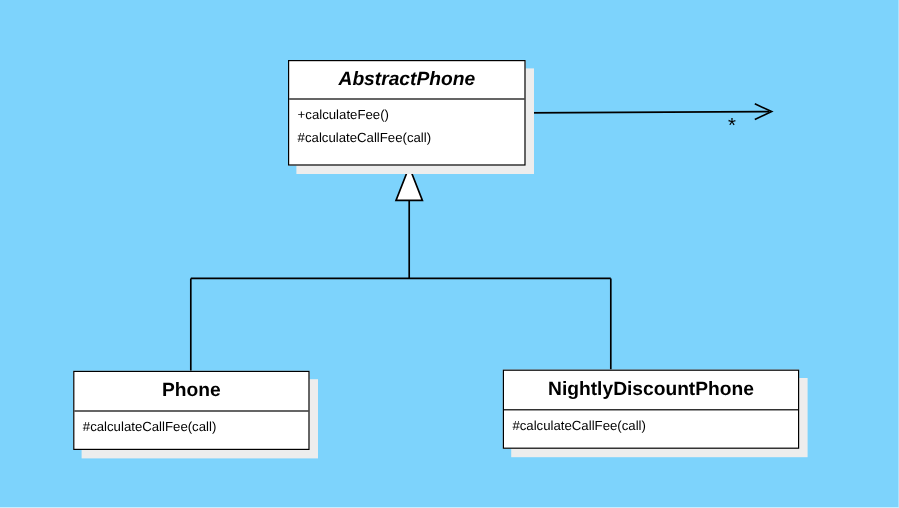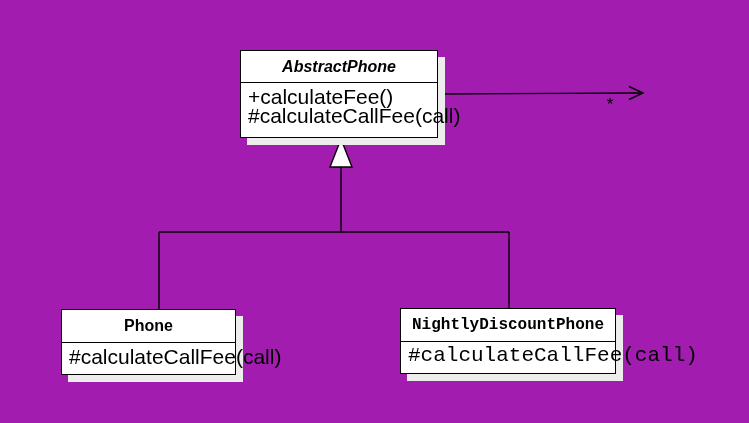--- a/index.html
+++ b/index.html
@@ -5,21 +5,21 @@
   html, body {
     margin: 0;
     padding: 0;
     background: #ffffff;
     font-family: "Liberation Sans", sans-serif;
   }
   .canvas {
     position: relative;
     width: 749px;
     height: 423px;
-    background: #a21caf;
+    background: #7dd3fc;
     overflow: hidden;
   }
   .connector-layer {
     position: absolute;
     left: 0;
     top: 0;
     width: 749px;
     height: 423px;
     pointer-events: none;
   }
@@ -38,35 +38,35 @@
     font-weight: bold;
     font-size: 16px;
     border-bottom: 1.5px solid #000000;
     box-sizing: border-box;
   }
   .uml-title.abstract {
     font-style: italic;
   }
   .uml-methods {
     padding: 4px 7px 0 7px;
-    font-size: 21px;
+    font-size: 11px;
     line-height: 19px;
     white-space: nowrap;
   }
   
   .box-abstract-phone { left: 240px; top: 50px; width: 198px; height: 88px; }
   .box-abstract-phone .uml-title { height: 32px; }
   
   .box-call { left: 643px; top: 63px; width: 73px; height: 60px; }
   .box-call .uml-title { border-bottom: none; height: 34px; }
   
-  .box-phone { left: 61px; top: 309px; width: 175px; height: 66px; }
+  .box-phone { left: 61px; top: 309px; width: 197px; height: 66px; }
   .box-phone .uml-title { height: 33px; }
   
-  .box-ndp { left: 400px; top: 308px; width: 216px; height: 66px; font-family: Liberation Mono, monospace; }
+  .box-ndp { left: 419px; top: 308px; width: 247px; height: 66px; }
   .box-ndp .uml-title { height: 33px; }
   .multiplicity {
     position: absolute;
     left: 599px;
     top: 95px;
     width: 22px;
     text-align: center;
     font-size: 17px;
     color: #000000;
   }

